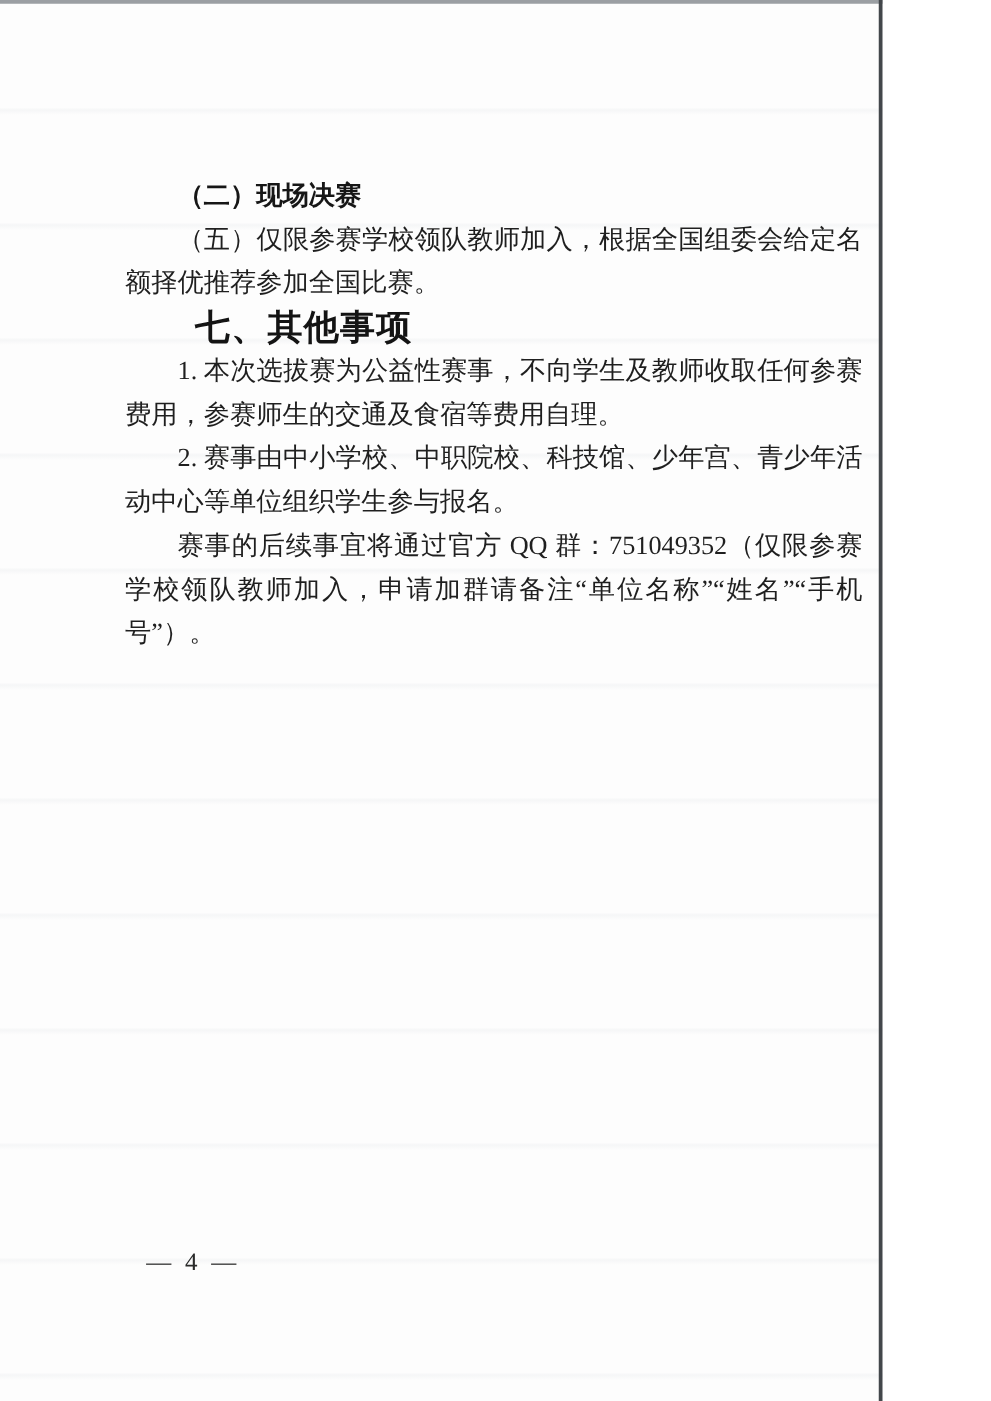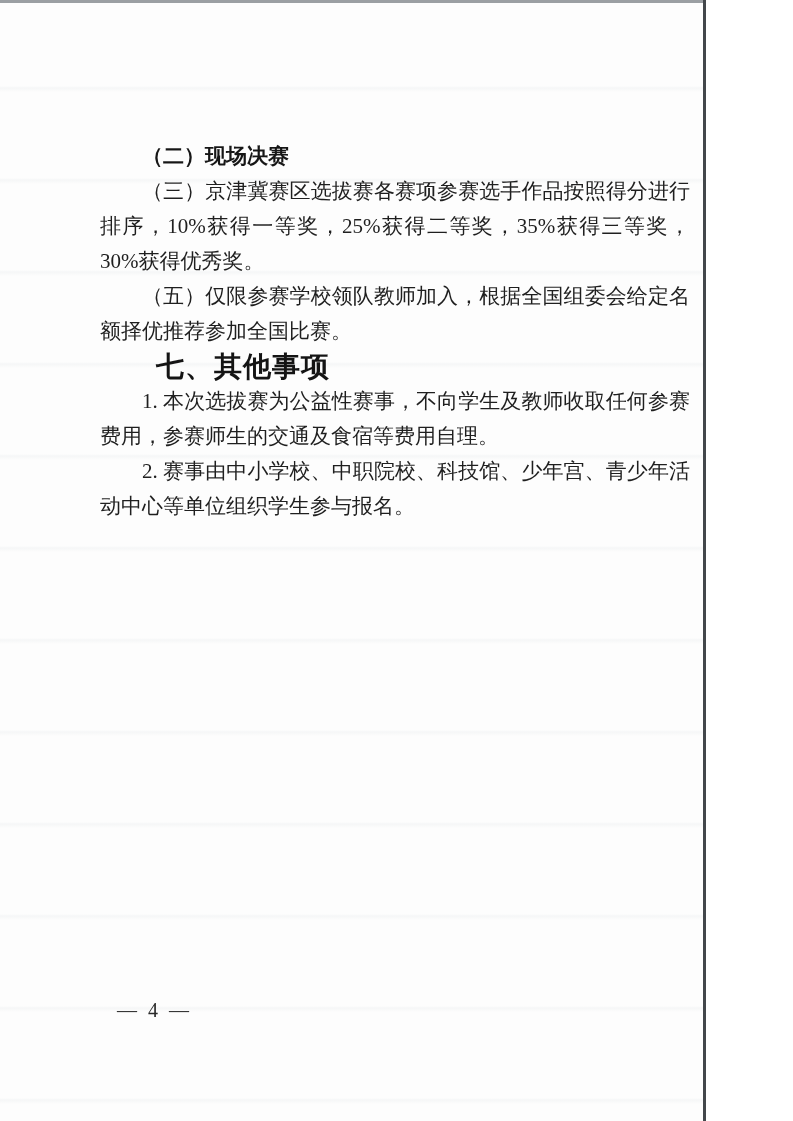--- a/index.html
+++ b/index.html
@@ -78,21 +78,21 @@
 </style>
 </head>
 <body>
 
 <div class="page">
   <div class="scan-edge-top"></div>
   <div class="scan-edge-right"></div>
 
   <main class="content">
     <h3 class="heading-sub">（二）现场决赛</h3>
-    <p>（三）京津冀赛区选拔赛各赛项参赛选手作品按照得分进行排序，10%获得一等奖，25%获得二等奖，35%获得三等奖，30%获得优秀奖。</p>
     <p>（五）仅限参赛学校领队教师加入，根据全国组委会给定名额择优推荐参加全国比赛。</p>
     <h2 class="heading-main">七、其他事项</h2>
     <p>1. 本次选拔赛为公益性赛事，不向学生及教师收取任何参赛费用，参赛师生的交通及食宿等费用自理。</p>
     <p>2. 赛事由中小学校、中职院校、科技馆、少年宫、青少年活动中心等单位组织学生参与报名。</p>
+    <p>赛事的后续事宜将通过官方 QQ 群：751049352（仅限参赛学校领队教师加入，申请加群请备注“单位名称”“姓名”“手机号”）。</p>
   </main>
 
   <div class="page-number">— 4 —</div>
 </div>
 
 </body></html>

